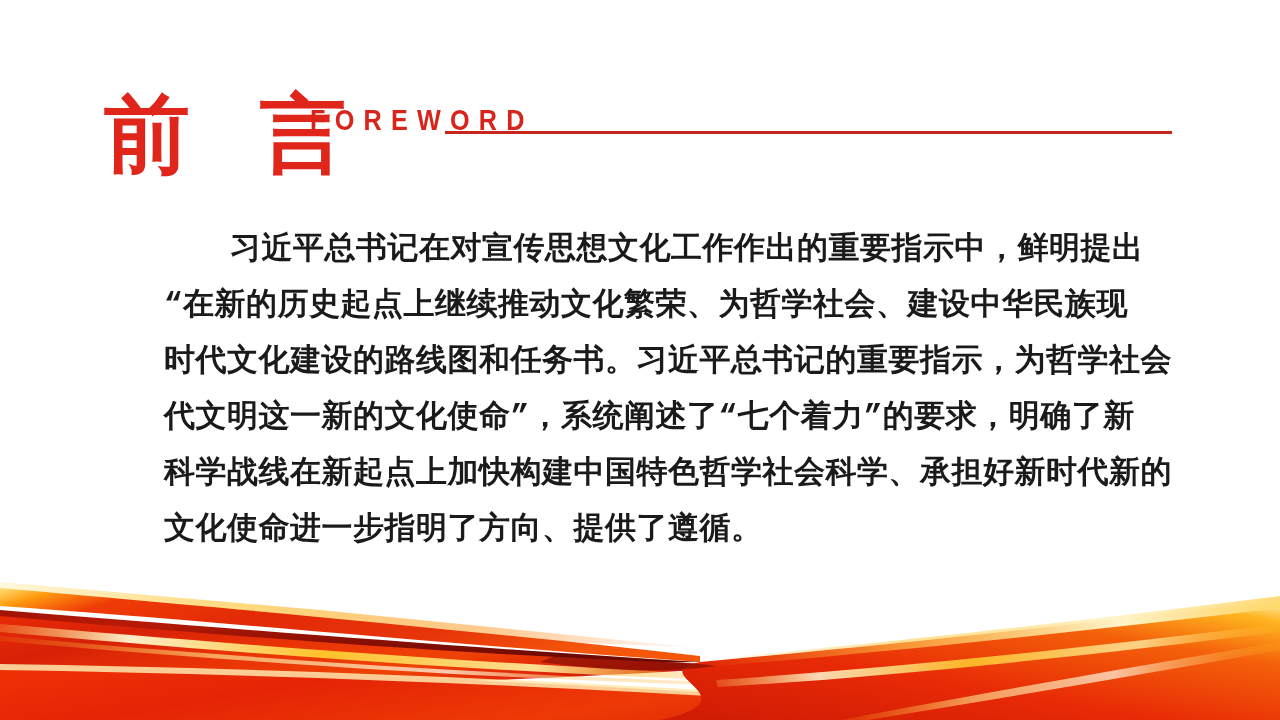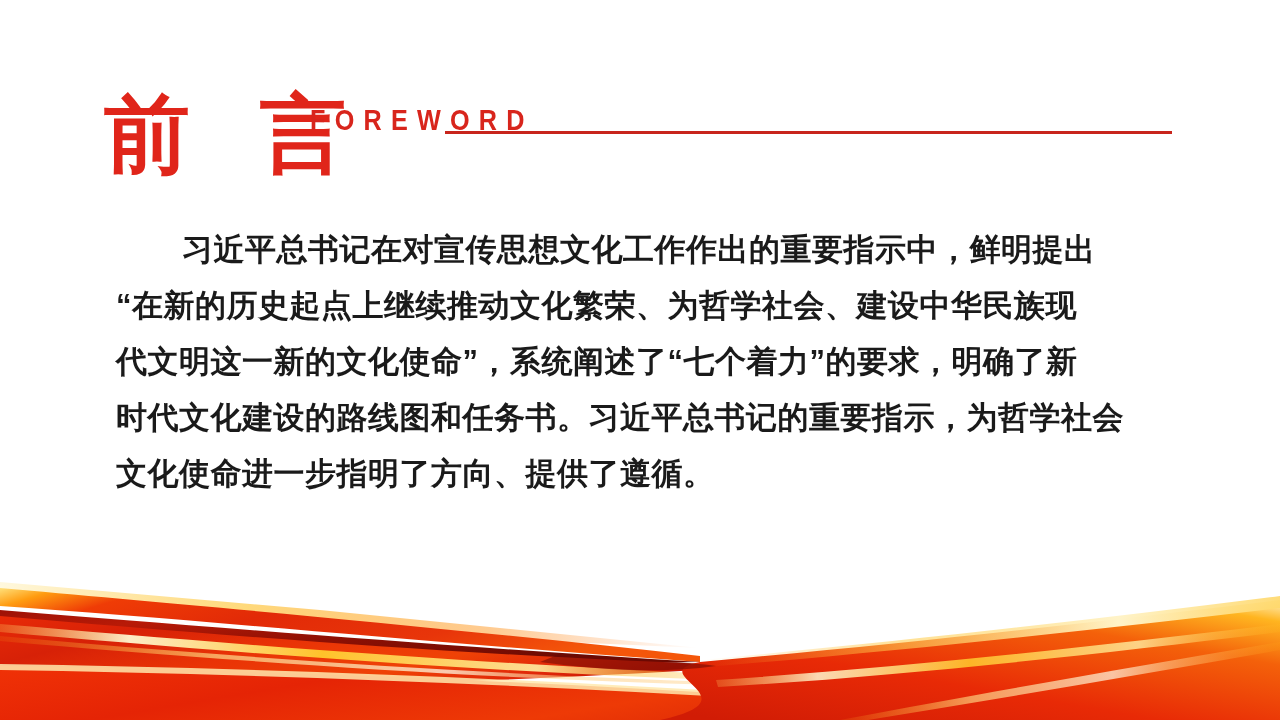--- a/index.html
+++ b/index.html
@@ -67,21 +67,22 @@
     top: 222px;
     width: 1050px;
   }
   .body-line {
     font-size: 31px;
     line-height: 56px;
     font-weight: bold;
     color: #1a1a1a;
     white-space: nowrap;
     letter-spacing: 0.5px;
-    font-family: Liberation Sans, sans-serif;
+    font-family: Liberation Mono, monospace;
+    margin-left: 48px;
   }
   .body-line.indent {
     padding-left: 66px;
   }
 
   
   #ribbon {
     position: absolute;
     left: 0;
     bottom: 0;
@@ -97,22 +98,23 @@
 
   <div id="title-block">
     <div id="title-cn">前 言</div>
     <div id="title-en">FOREWORD</div>
     <div id="title-rule"></div>
   </div>
 
   <div id="body-block">
     <div class="body-line indent">习近平总书记在对宣传思想文化工作作出的重要指示中，鲜明提出</div>
     <div class="body-line">“在新的历史起点上继续推动文化繁荣、为哲学社会、建设中华民族现</div>
+    <div class="body-line">时代文化建设的路线图和任务书。习近平总书记的重要指示，为哲学社会</div>
     <div class="body-line">代文明这一新的文化使命”，系统阐述了“七个着力”的要求，明确了新</div>
-    <div class="body-line">时代文化建设的路线图和任务书。习近平总书记的重要指示，为哲学社会</div>
+    <div class="body-line">科学战线在新起点上加快构建中国特色哲学社会科学、承担好新时代新的</div>
     <div class="body-line">文化使命进一步指明了方向、提供了遵循。</div>
   </div>
 
   <svg id="ribbon" viewBox="0 0 1280 150" preserveAspectRatio="none">
     <defs>
       <linearGradient id="gUpperBand" x1="0" y1="0" x2="1" y2="0.35">
         <stop offset="0" stop-color="#ffe07a"></stop>
         <stop offset="0.08" stop-color="#ff9c10"></stop>
         <stop offset="0.20" stop-color="#ef3c06"></stop>
         <stop offset="0.45" stop-color="#e22a07"></stop>

